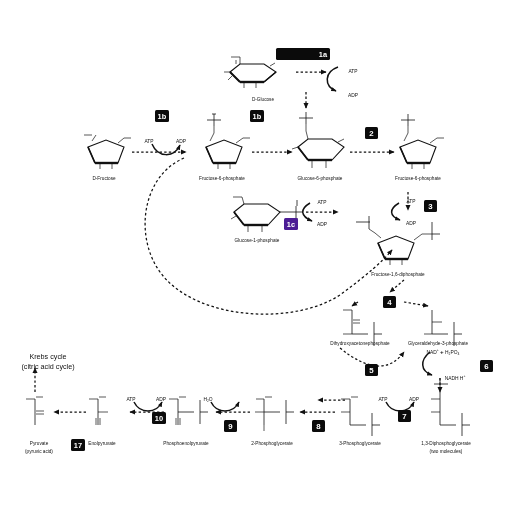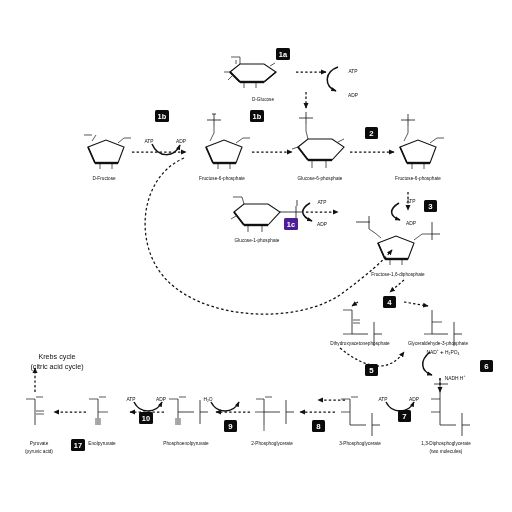--- a/index.html
+++ b/index.html
@@ -206,21 +206,21 @@
         <path d="M310,203 C300,209 300,216 312,221" marker-end="url(#ahs)"></path>
         <path d="M399,203 C389,209 389,216 400,220" marker-end="url(#ahs)"></path>
         <path d="M430,352 C420,360 420,371 432,375" marker-end="url(#ahs)"></path>
         <path d="M386,402 C392,414 408,414 414,402" marker-end="url(#ahs)"></path>
         <path d="M211,402 C217,414 233,414 239,402" marker-end="url(#ahs)"></path>
         <path d="M134,402 C140,414 156,414 162,402" marker-end="url(#ahs)"></path>
       </g>
     </g>
   </svg>
 
-  <div class="krebs" style="left:48px;top:352px;margin-left:9px;">
+  <div class="krebs" style="left:48px;top:352px;">
     <div>Krebs cycle</div>
     <div>(citric acid cycle)</div>
   </div>
 
   <div class="cofac" style="left:443px;top:348px;">
     <span>NAD</span><span class="sup">+</span>
     <span class="plusbig">+</span>
     <span>H₂PO₄</span>
   </div>
   <div class="cofac" style="left:455px;top:374px;">
@@ -237,33 +237,33 @@
     <div class="cname" style="left: 360px; top: 341px;">Dihydroxyacetonephosphate</div>
     <div class="cname" style="left: 438px; top: 341px;">Glyceraldehyde-3-phosphate</div>
     <div class="cname" style="left: 39px; top: 441px;">Pyruvate</div>
     <div class="cname" style="left: 39px; top: 449px;">(pyruvic acid)</div>
     <div class="cname" style="left: 102px; top: 441px;">Enolpyruvate</div>
     <div class="cname" style="left: 186px; top: 441px;">Phosphoenolpyruvate</div>
     <div class="cname" style="left: 272px; top: 441px;">2-Phosphoglycerate</div>
     <div class="cname" style="left: 360px; top: 441px;">3-Phosphoglycerate</div>
     <div class="cname" style="left: 446px; top: 441px;">1,3-Diphosphoglycerate</div>
     <div class="cname" style="left: 446px; top: 449px;">(two molecules)</div>
-    <div class="stepbox sb-sm" style="left: 276px; top: 48px; background: rgb(11, 11, 11);">1a</div>
+    <div class="stepbox sb-sm" style="left: 276px; top: 48px; background: rgb(11, 11, 11); padding-left: 40px;">1a</div>
     <div class="stepbox sb-sm" style="left: 155px; top: 110px; background: rgb(11, 11, 11);">1b</div>
     <div class="stepbox sb-sm" style="left: 250px; top: 110px; background: rgb(11, 11, 11);">1b</div>
     <div class="stepbox sb-md" style="left: 365px; top: 127px; background: rgb(11, 11, 11);">2</div>
     <div class="stepbox sb-sm" style="left: 284px; top: 218px; background: #4c1d95;">1c</div>
     <div class="stepbox sb-md" style="left: 424px; top: 200px; background: rgb(11, 11, 11);">3</div>
     <div class="stepbox sb-md" style="left: 383px; top: 296px; background: rgb(11, 11, 11);">4</div>
     <div class="stepbox sb-md" style="left: 365px; top: 364px; background: rgb(11, 11, 11);">5</div>
     <div class="stepbox sb-md" style="left: 480px; top: 360px; background: rgb(11, 11, 11);">6</div>
     <div class="stepbox sb-md" style="left: 398px; top: 410px; background: rgb(11, 11, 11);">7</div>
     <div class="stepbox sb-md" style="left: 312px; top: 420px; background: rgb(11, 11, 11);">8</div>
     <div class="stepbox sb-md" style="left: 224px; top: 420px; background: rgb(11, 11, 11);">9</div>
-    <div class="stepbox sb-sm" style="left: 139px; top: 412px; background: rgb(11, 11, 11);">10</div>
+    <div class="stepbox sb-sm" style="left: 152px; top: 412px; background: rgb(11, 11, 11);">10</div>
     <div class="stepbox sb-sm" style="left: 71px; top: 439px; background: rgb(11, 11, 11);">17</div>
     <div class="cofac" style="left: 353px; top: 69px;">ATP</div>
     <div class="cofac" style="left: 353px; top: 93px;">ADP</div>
     <div class="cofac" style="left: 149px; top: 139px;">ATP</div>
     <div class="cofac" style="left: 181px; top: 139px;">ADP</div>
     <div class="cofac" style="left: 322px; top: 200px;">ATP</div>
     <div class="cofac" style="left: 322px; top: 222px;">ADP</div>
     <div class="cofac" style="left: 411px; top: 199px;">ATP</div>
     <div class="cofac" style="left: 411px; top: 221px;">ADP</div>
     <div class="cofac" style="left: 383px; top: 397px;">ATP</div>

